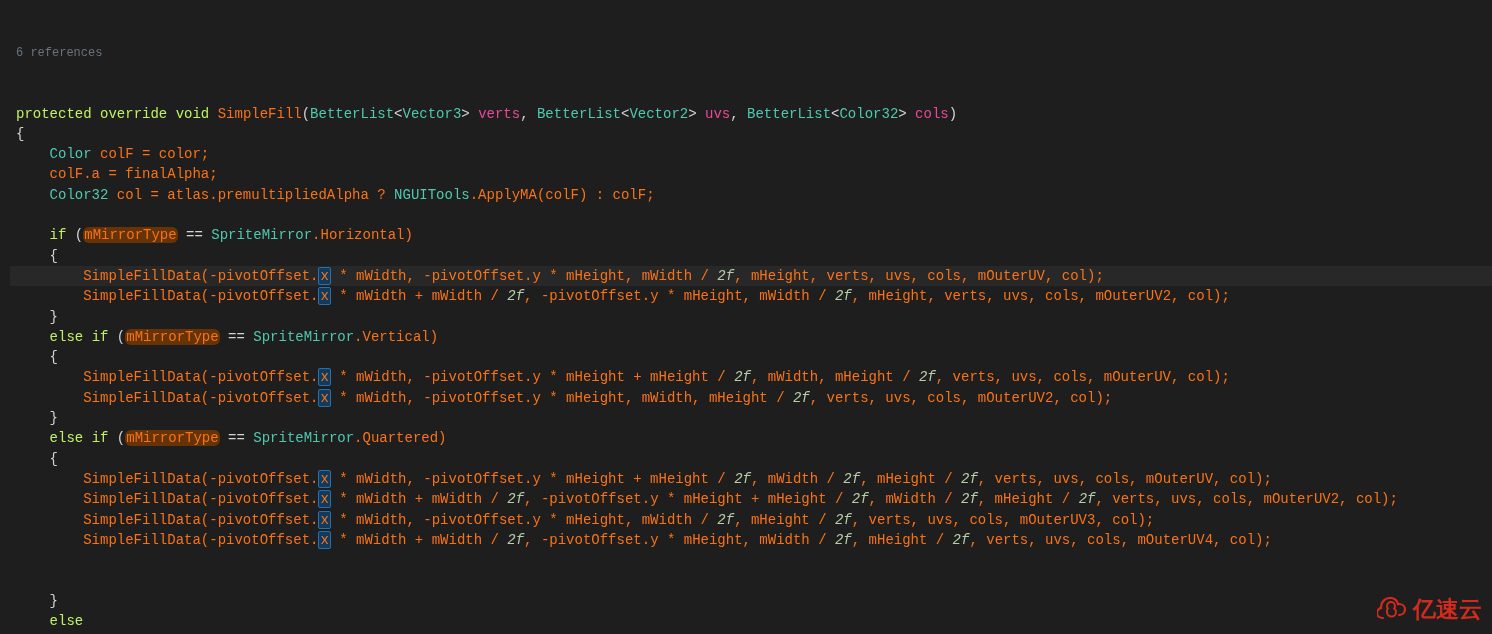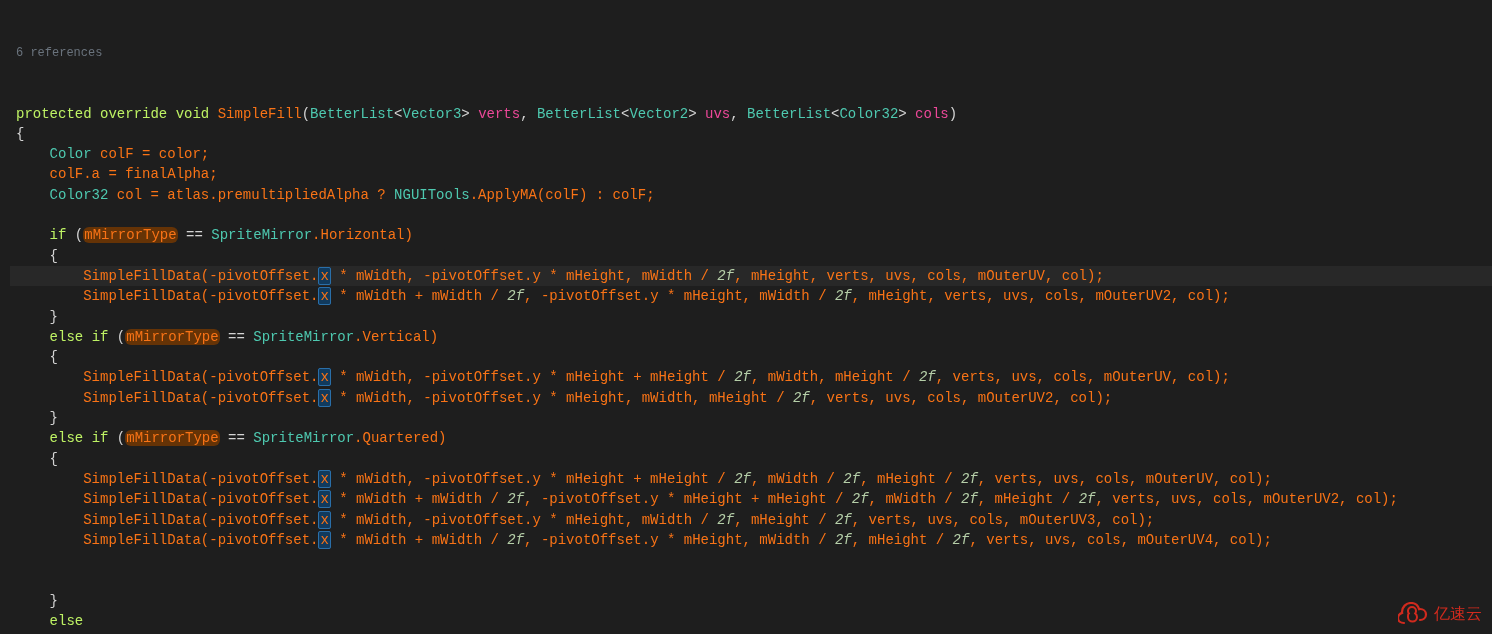--- a/index.html
+++ b/index.html
@@ -55,23 +55,23 @@
   }
   
   .watermark {
     position: absolute;
     right: 10px;
     bottom: 8px;
     display: flex;
     align-items: center;
     gap: 6px;
     font-family: "Microsoft YaHei", sans-serif;
-    font-weight: normal;
+    font-weight: bold;
     color: #d52b1e;
-    font-size: 16px;
+    font-size: 23px;
     opacity: 0.98;
     pointer-events: none;
   }
   .watermark svg { display:block; }
 </style>
 </head>
 <body>
 
 <div class="editor">
   <div class="codelens">6 references</div>

